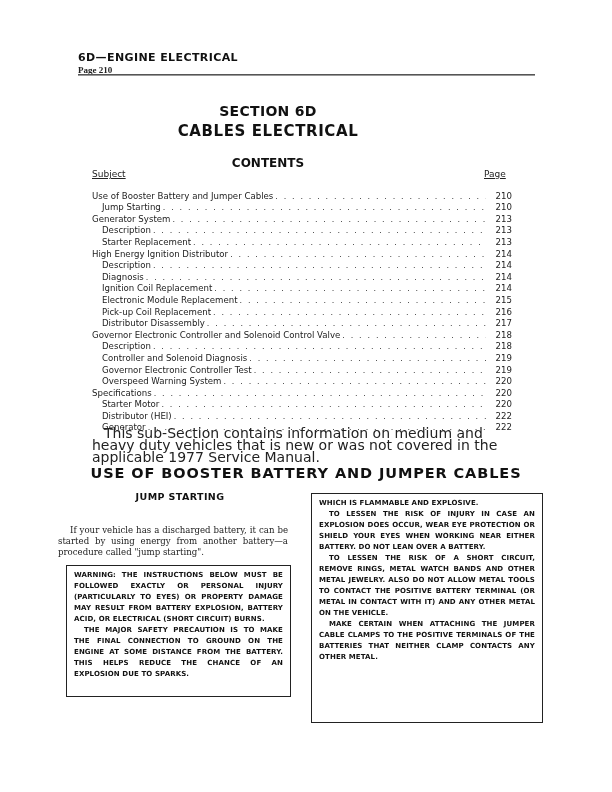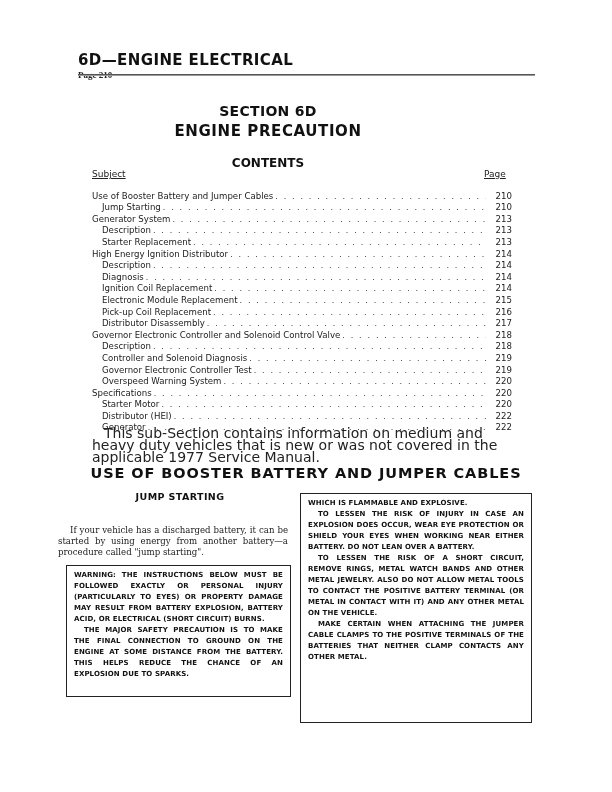--- a/index.html
+++ b/index.html
@@ -1,20 +1,20 @@
 <!DOCTYPE html>
 <html><head>
   <meta charset="utf-8">
   <style>
     * { box-sizing: border-box; margin: 0; padding: 0; }
     html, body { width: 612px; height: 792px; background: #ffffff; overflow: hidden; }
     body { position: relative; color: #111; font-family: "Liberation Sans", sans-serif; }
 
     .running-head { position: absolute; left: 78px; top: 51px; }
-    .running-head .title { font-family: "DejaVu Sans", sans-serif; font-weight: bold; font-size: 15px; letter-spacing: 0.4px; color: #111; }
+    .running-head .title { font-family: "DejaVu Sans", sans-serif; font-weight: bold; font-size: 11px; letter-spacing: 0.4px; color: #111; }
     .running-head .page { font-family: "Liberation Serif", serif; font-weight: bold; font-size: 9px; margin-top: 1px; color: #222; }
     .head-rule { position: absolute; left: 78px; top: 74px; width: 457px; height: 2px; background: #555; border-bottom: 1px solid #999; }
 
     .section-title { position: absolute; left: 0; width: 536px; text-align: center; font-family: "DejaVu Sans", sans-serif; font-weight: bold; color: #111; }
     .st1 { top: 103px; font-size: 14px; letter-spacing: 0.3px; }
     .st2 { top: 122px; font-size: 15px; letter-spacing: 0.6px; }
     .st3 { top: 156px; font-size: 12px; }
 
     .toc-head { position: absolute; top: 169px; font-family: "DejaVu Sans", sans-serif; font-size: 9px; text-decoration: underline; color: #222; }
     .toc-subject { left: 92px; }
@@ -31,36 +31,36 @@
     .intro { position: absolute; left: 92px; top: 427px; width: 430px; font-family: "DejaVu Sans", sans-serif; font-size: 14px; line-height: 12px; color: #222; text-indent: 12px; }
 
     .h2 { position: absolute; left: 0; top: 465px; width: 612px; text-align: center; font-family: "DejaVu Sans", sans-serif; font-weight: bold; font-size: 14.5px; letter-spacing: 0.9px; color: #111; }
 
     .h3 { position: absolute; left: 60px; top: 491px; width: 240px; text-align: center; font-family: "DejaVu Sans", sans-serif; font-weight: bold; font-size: 9.5px; letter-spacing: 0.4px; color: #111; }
 
     .body-para { position: absolute; left: 58px; top: 525px; width: 230px; font-family: "DejaVu Serif", serif; font-size: 8.6px; line-height: 11.2px; color: #222; text-align: justify; text-indent: 12px; }
 
     .warn-box { position: absolute; border: 1.5px solid #222; padding: 4px 7px 3px 7px; font-family: "DejaVu Sans", sans-serif; font-weight: bold; font-size: 7px; line-height: 11px; color: #111; text-align: justify; letter-spacing: 0.1px; }
     .warn-left { left: 66px; top: 565px; width: 225px; height: 132px; }
-    .warn-right { left: 300px; top: 493px; width: 232px; height: 230px; }
+    .warn-right { left: 311px; top: 493px; width: 232px; height: 230px; }
     .warn-box p { text-indent: 0; }
     .warn-box p.ind { text-indent: 10px; }
     .warn-box .warn-label { font-weight: 900; }
   </style>
 </head>
 <body>
 
 <div class="running-head">
   <div class="title">6D—ENGINE ELECTRICAL</div>
   <div class="page">Page 210</div>
 </div>
 <div class="head-rule"></div>
 
 <div class="section-title st1">SECTION 6D</div>
-<div class="section-title st2">ENGINE PRECAUTION</div>
+<div class="section-title st2">CABLES ELECTRICAL</div>
 <div class="section-title st3">CONTENTS</div>
 
 <div class="toc-head toc-subject">Subject</div>
 <div class="toc-head toc-page">Page</div>
 
 <div class="toc">
   <div class="toc-row">
       <span class="label">Use of Booster Battery and Jumper Cables</span>
       <span class="dots"></span>
       <span class="pg">210</span>

